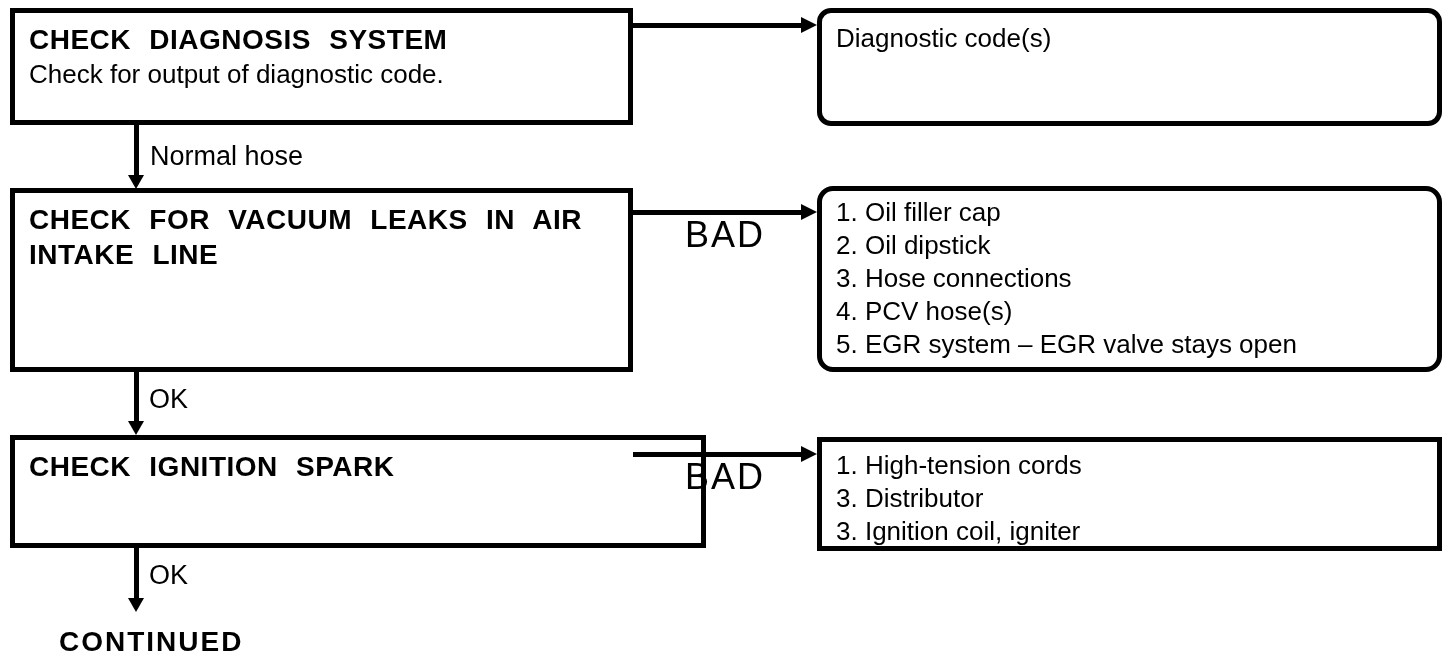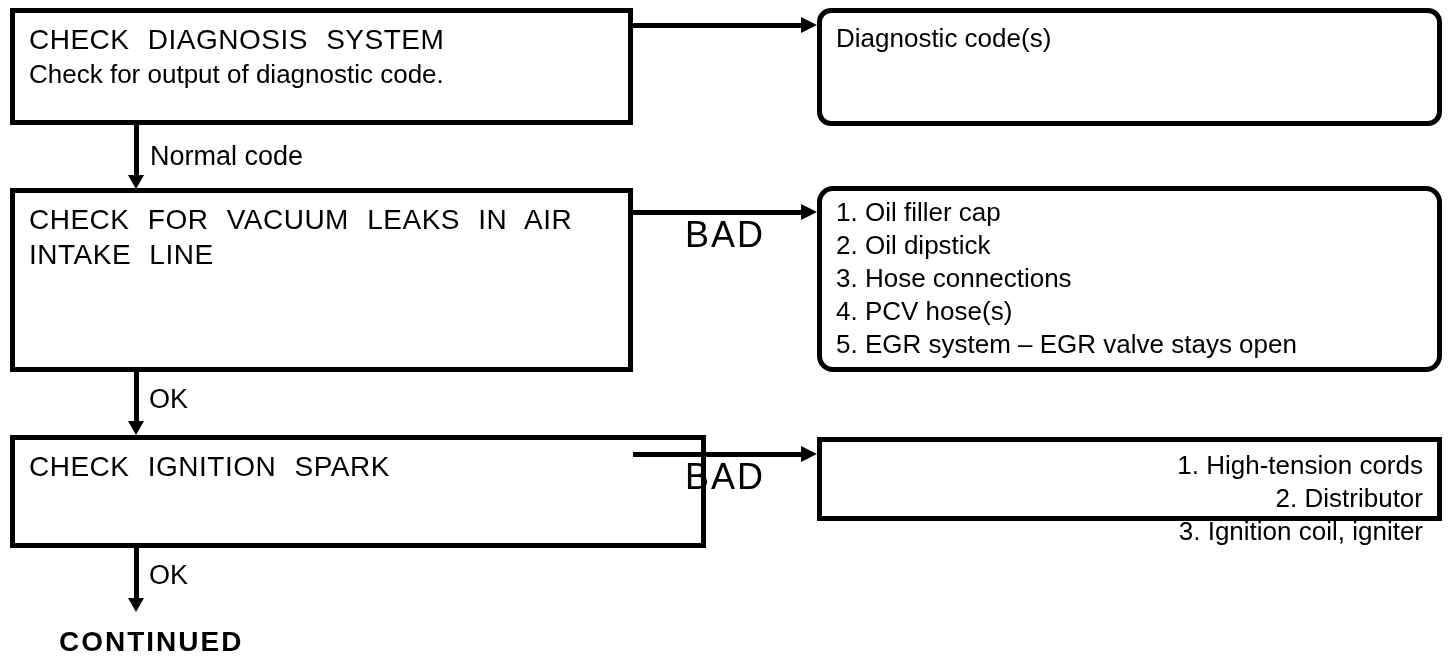--- a/index.html
+++ b/index.html
@@ -17,21 +17,21 @@
     overflow: hidden;
   }
   .node {
     position: absolute;
     box-sizing: border-box;
     border: 5px solid #000000;
     background: #ffffff;
   }
   .node-title {
     font-size: 28px;
-    font-weight: 400;
+    font-weight: 700;
     letter-spacing: 0.5px;
     word-spacing: 10px;
     line-height: 35px;
     padding: 9px 14px 0 14px;
   }
   .node-desc {
     font-size: 26px;
     line-height: 32px;
     padding: 1px 14px 0 14px;
   }
@@ -137,21 +137,21 @@
   </div>
 
   <div class="node rbox1-pad" style="left:817px; top:8px; width:625px; height:118px;">
     <div class="result-line">Diagnostic code(s)</div>
   </div>
 
   <div class="varrow" style="top:125px; height:64px;">
     <div class="shaft" style="height:50px;"></div>
     <div class="head"></div>
   </div>
-  <div class="down-label" style="left:150px; top:141px;">Normal code</div>
+  <div class="down-label" style="left:150px; top:141px;">Normal hose</div>
 
   <div class="node" style="left:10px; top:188px; width:623px; height:184px;">
     <div class="node-title">CHECK FOR VACUUM LEAKS IN AIR INTAKE LINE</div>
   </div>
 
   <div class="harrow" style="top:204px;">
     <div class="shaft"></div>
     <div class="head"></div>
   </div>
   <div class="branch-label bad-label" style="top:219px;">BAD</div>
@@ -173,23 +173,23 @@
   <div class="node" style="left:10px; top:435px; width:696px; height:113px;">
     <div class="node-title">CHECK IGNITION SPARK</div>
   </div>
 
   <div class="harrow" style="top:446px;">
     <div class="shaft"></div>
     <div class="head"></div>
   </div>
   <div class="branch-label bad-label" style="top:461px;">BAD</div>
 
-  <div class="node rbox3-pad" style="left:817px; top:437px; width:625px; height:84px;text-align:right;">
+  <div class="node rbox3-pad" style="left:817px; top:437px; width:625px; height:114px;">
     <div class="result-line">1. High-tension cords</div>
-    <div class="result-line">2. Distributor</div>
+    <div class="result-line">3. Distributor</div>
     <div class="result-line">3. Ignition coil, igniter</div>
   </div>
 
   <div class="varrow" style="top:548px; height:64px;">
     <div class="shaft" style="height:50px;"></div>
     <div class="head"></div>
   </div>
   <div class="down-label" style="left:149px; top:560px;">OK</div>
 
   <div class="footer-label">CONTINUED</div>

